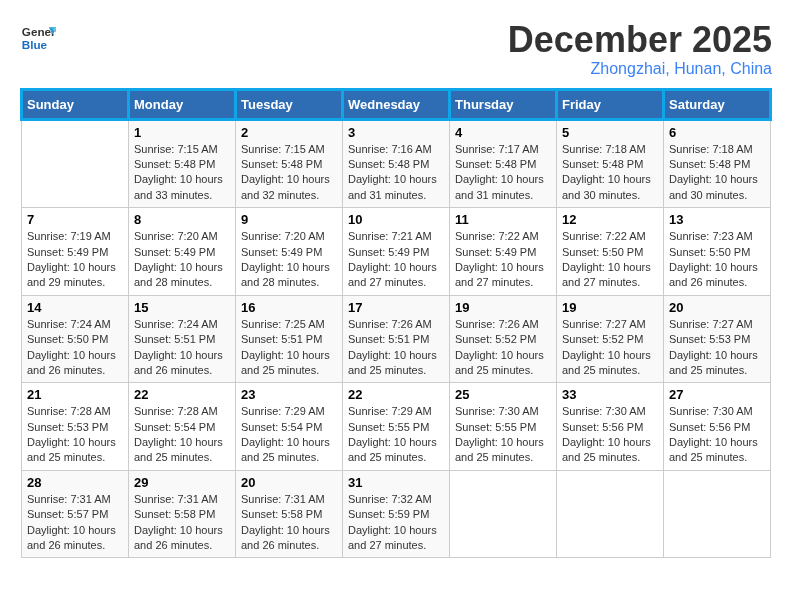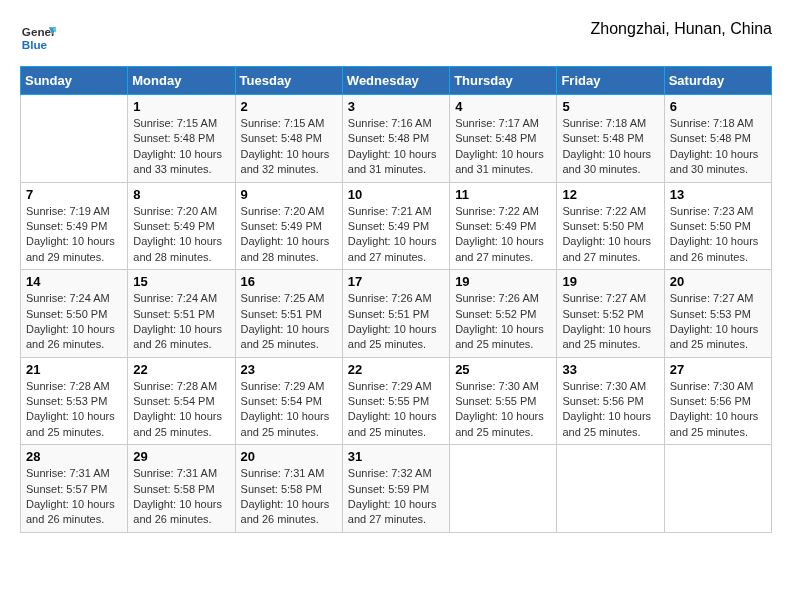--- a/index.html
+++ b/index.html
@@ -29,35 +29,35 @@
       text-align: right;
     }
     .month-title {
       font-size: 36px;
       font-weight: bold;
       color: #333;
       line-height: 1.1;
     }
     .subtitle {
       font-size: 16px;
-      color: #000000;
+      color: #3b82f6;
     }
     table {
       width: 100%;
       border-collapse: collapse;
       font-size: 11px;
     }
     thead tr th {
       background-color: #2e6db4;
       color: #fff;
       padding: 6px 4px;
       text-align: left;
       font-size: 13px;
       font-weight: bold;
-      border: 1px solid #0ea5e9;
+      border: 3px solid #0ea5e9;
     }
     tbody tr td {
       border: 1px solid #ccc;
       vertical-align: top;
       padding: 4px 5px;
       width: calc(100% / 7);
       min-height: 80px;
     }
     .day-num {
       font-weight: bold;
@@ -86,20 +86,21 @@
 <div class="header-area">
   <div class="logo">
     <svg class="logo-icon" viewBox="0 0 40 40">
       <text x="2" y="18" font-size="13" font-weight="bold" fill="#333">General</text>
       <text x="2" y="32" font-size="13" font-weight="bold" fill="#1a6fc4">Blue</text>
       <polygon points="32,8 40,8 36,16" fill="#2e9ad0"></polygon>
       <polygon points="36,10 42,6 40,14" fill="#5bc8f0"></polygon>
     </svg>
   </div>
   <div class="title-area">
+    <div class="month-title">December 2025</div>
     <div class="subtitle">Zhongzhai, Hunan, China</div>
   </div>
 </div>
 
 <table>
   <thead>
     <tr>
     <th>Sunday</th>
         <th>Monday</th>
         <th>Tuesday</th>

